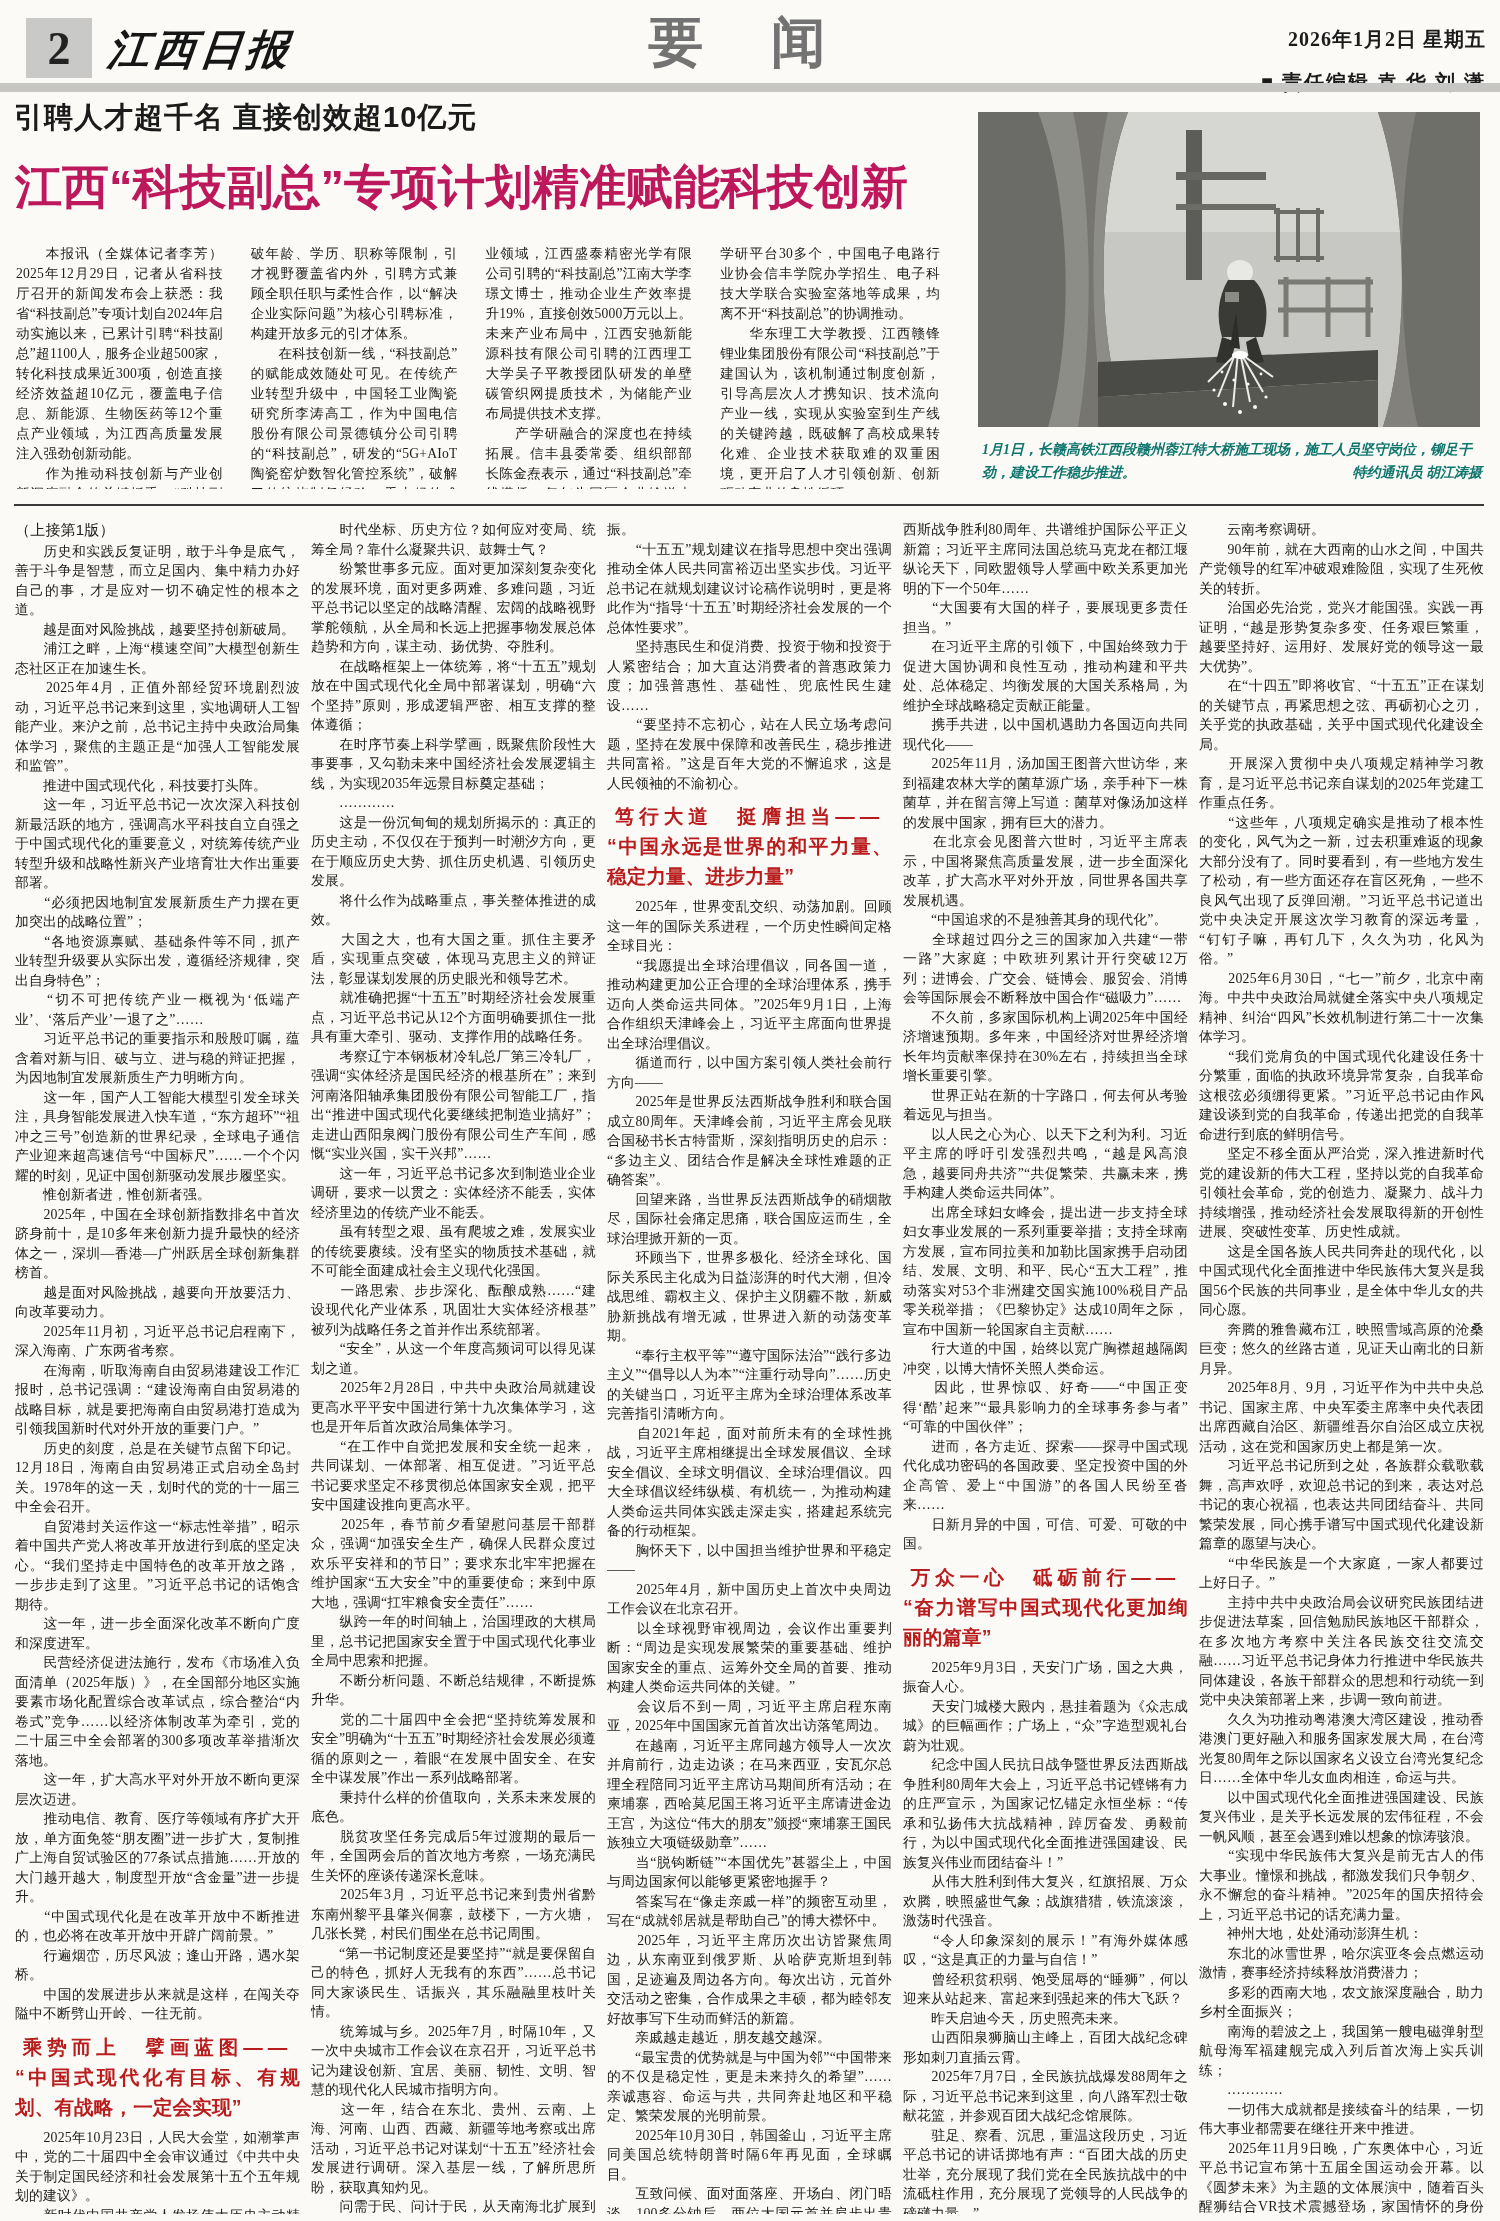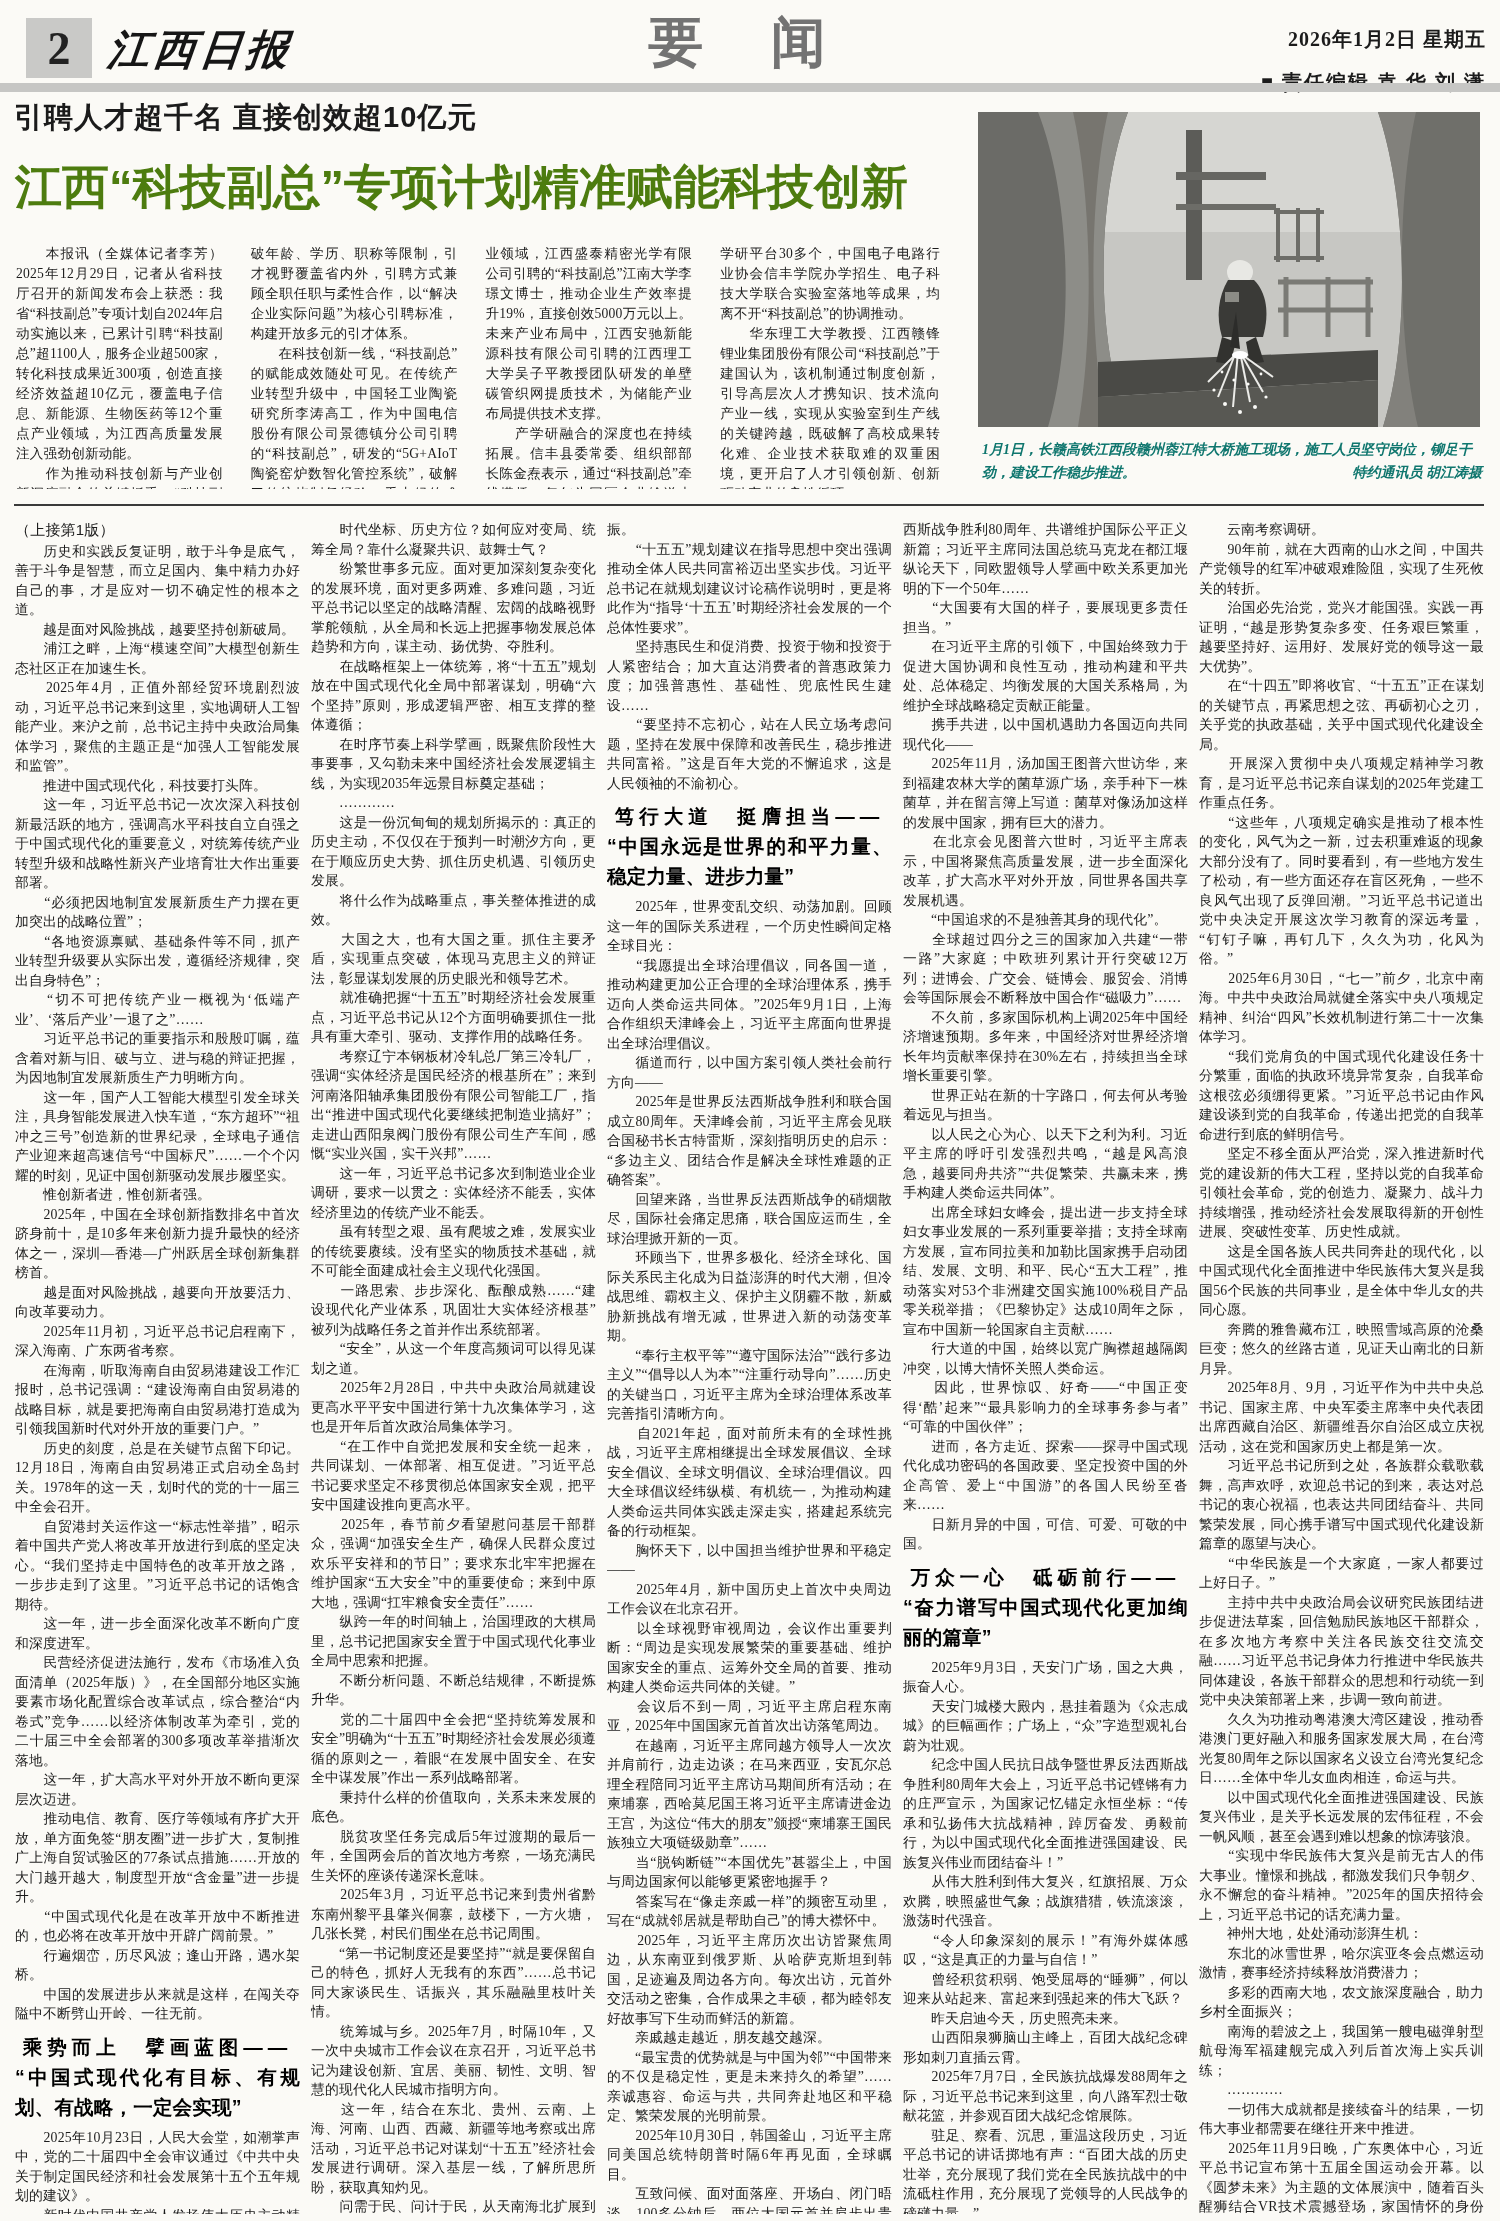--- a/index.html
+++ b/index.html
@@ -13,39 +13,39 @@
   .section-title{position:absolute;left:0;top:6px;width:1500px;text-align:center;font-size:55px;
                  letter-spacing:26px;font-weight:600;color:#737373;font-family:"Liberation Sans",sans-serif;}
   .dateline{position:absolute;right:14px;top:26px;text-align:right;}
   .dateline .d1{font-size:20px;font-weight:bold;letter-spacing:1px;}
   .dateline .d2{font-size:20px;font-weight:bold;margin-top:16px;letter-spacing:2px;}
   .head-rule{position:absolute;left:0;top:83px;width:1500px;height:9px;background:#c6c6c4;}
   
   .kicker{position:absolute;left:14px;top:98px;font-size:29px;font-weight:bold;
           font-family:"Liberation Sans",sans-serif;letter-spacing:1px;}
   .headline{position:absolute;left:15px;top:142px;width:935px;font-size:47px;font-weight:900;
-            font-family:"Liberation Sans",sans-serif;letter-spacing:0px;color:#4d7c0f;line-height:90px;white-space:nowrap;}
+            font-family:"Liberation Sans",sans-serif;letter-spacing:0px;color:#be185d;line-height:90px;white-space:nowrap;}
   .a1-cols{position:absolute;left:16px;top:244px;width:924px;height:245px;display:flex;gap:28px;overflow:hidden;}
   .a1-col{width:221px;height:245px;overflow:hidden;font-size:13.6px;line-height:20px;
           text-align:justify;white-space:pre-wrap;letter-spacing:0.2px;}
   
   .photo{position:absolute;left:978px;top:112px;width:502px;height:315px;background:#bdbdb9;}
   .caption{position:absolute;left:982px;top:438px;width:500px;font-size:14px;font-weight:bold;
            line-height:23px;color:#0f766e;font-style:italic;}
   .caption .row{display:flex;justify-content:space-between;}
   
   .divider{position:absolute;left:14px;top:504px;width:1470px;height:2px;background:#3a3a3a;}
   
   .a2-cols{position:absolute;left:15px;top:520px;width:1470px;height:1694px;display:flex;gap:11px;overflow:hidden;}
   .a2-col{width:285px;height:1694px;overflow:hidden;font-size:13.8px;line-height:19.5px;
           text-align:justify;letter-spacing:0.2px;}
   .body-block{white-space:pre-wrap;text-align:justify;}
   .cont-tag{font-weight:normal;font-family:"Liberation Sans",sans-serif;font-size:15px;margin-bottom:2px;}
   .subhead{font-family:"Liberation Sans",sans-serif;font-weight:bold;font-size:19.5px;line-height:30px;
-           margin:8px 0 6px 0;color:#000000;}
+           margin:8px 0 6px 0;color:#b91c1c;}
   .subhead .line{text-align:center;letter-spacing:5px;}
   .subhead .quote{text-align:justify;}
 </style>
 </head>
 <body>
 
 <div class="page">
 
   <div class="pagenum">2</div>
   <div class="masthead">江西日报</div>

